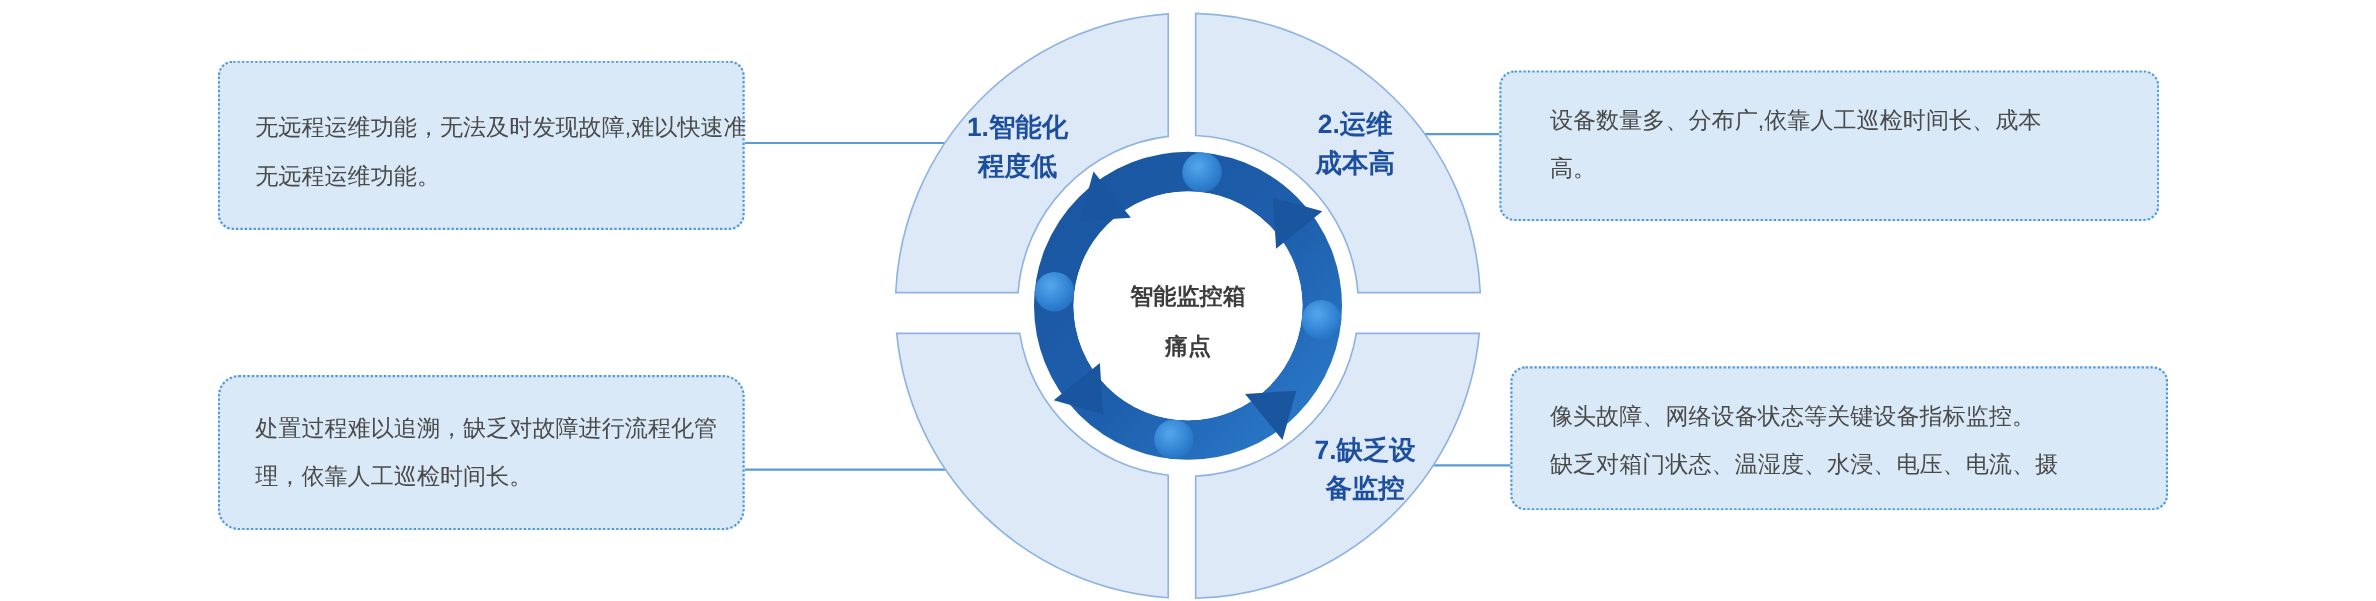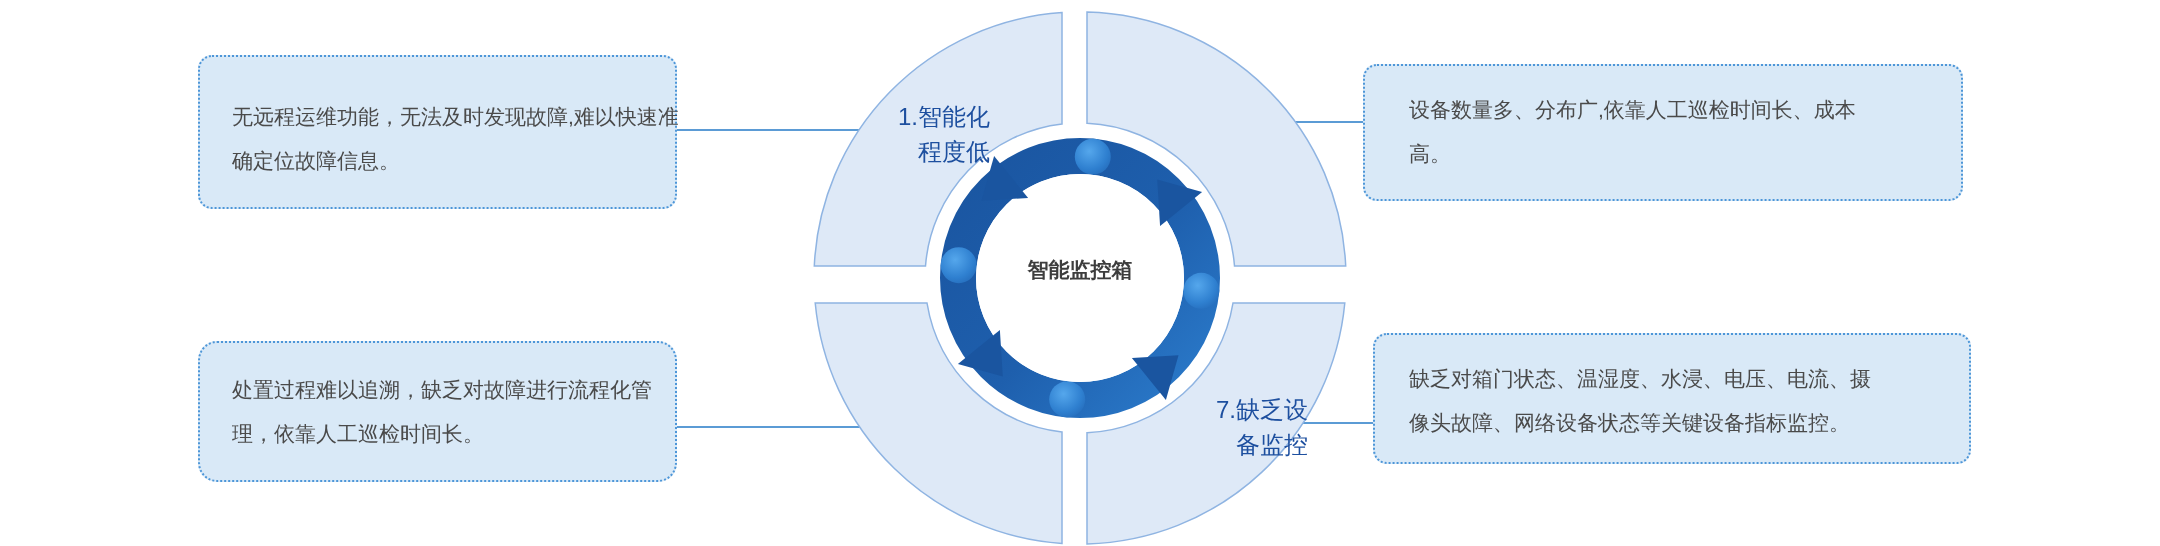--- a/index.html
+++ b/index.html
@@ -23,24 +23,24 @@
   }
   .callout .line { white-space: nowrap; }
   .box-tl { left: 198px; top: 55px;  width: 479px; height: 154px; padding: 38px 20px 0 32px; }
   .box-tr { left: 1363px; top: 64px; width: 600px; height: 137px; padding: 22px 20px 0 44px; }
   .box-bl { left: 198px; top: 341px; width: 479px; height: 141px; padding: 25px 20px 0 32px; border-radius: 19px; }
   .box-br { left: 1373px; top: 333px; width: 598px; height: 131px; padding: 22px 20px 0 34px; }
 
   .quad-label {
     position: absolute;
     color: #1D4F9F;
-    font-weight: normal;
+    font-weight: bold;
     font-size: 24px;
     line-height: 35px;
-    text-align: right;
+    text-align: center;
   }
   .ql-1 { left: 860px;  top: 99px;  width: 130px; }
   .ql-2 { left: 1167px; top: 96px;  width: 130px; }
   .ql-3 { left: 855px;  top: 399px; width: 130px; }
   .ql-4 { left: 1174px; top: 392px; width: 134px; }
 
   .center-label {
     position: absolute;
     left: 980px; top: 247px; width: 200px;
     color: #3D3D3D;
@@ -89,41 +89,46 @@
     <circle cx="1080" cy="278" r="104" fill="#ffffff"></circle>
 
     <polygon points="981.5,200.8 994.1,155.9 1028.1,197.9" fill="#1A55A0"></polygon>
     <polygon points="1157.2,179.5 1202.1,192.1 1160.1,226.1" fill="#1A55A0"></polygon>
     <polygon points="1002.8,376.5 957.9,363.9 999.9,329.9" fill="#1A55A0"></polygon>
     <polygon points="1178.5,355.2 1165.9,400.1 1131.9,358.1" fill="#1A55A0"></polygon>
   </svg>
 
   <div class="callout box-tl">
     <div class="line">无远程运维功能，无法及时发现故障,难以快速准</div>
-    <div class="line">确定位故障信息。</div>
+    <div class="line">无远程运维功能。</div>
   </div>
   <div class="callout box-tr">
     <div class="line">设备数量多、分布广,依靠人工巡检时间长、成本</div>
     <div class="line">高。</div>
   </div>
   <div class="callout box-bl">
     <div class="line">处置过程难以追溯，缺乏对故障进行流程化管</div>
     <div class="line">理，依靠人工巡检时间长。</div>
   </div>
   <div class="callout box-br">
+    <div class="line">像头故障、网络设备状态等关键设备指标监控。</div>
     <div class="line">缺乏对箱门状态、温湿度、水浸、电压、电流、摄</div>
-    <div class="line">像头故障、网络设备状态等关键设备指标监控。</div>
   </div>
 
   <div class="quad-label ql-1">
     <div>1.智能化</div>
     <div>程度低</div>
+  </div>
+  <div class="quad-label ql-2">
+    <div>2.运维</div>
+    <div>成本高</div>
   </div>
   <div class="quad-label ql-4">
     <div>7.缺乏设</div>
     <div>备监控</div>
   </div>
 
   <div class="center-label">
     <div>智能监控箱</div>
+    <div>痛点</div>
   </div>
 
 </div>
 
 </body></html>

